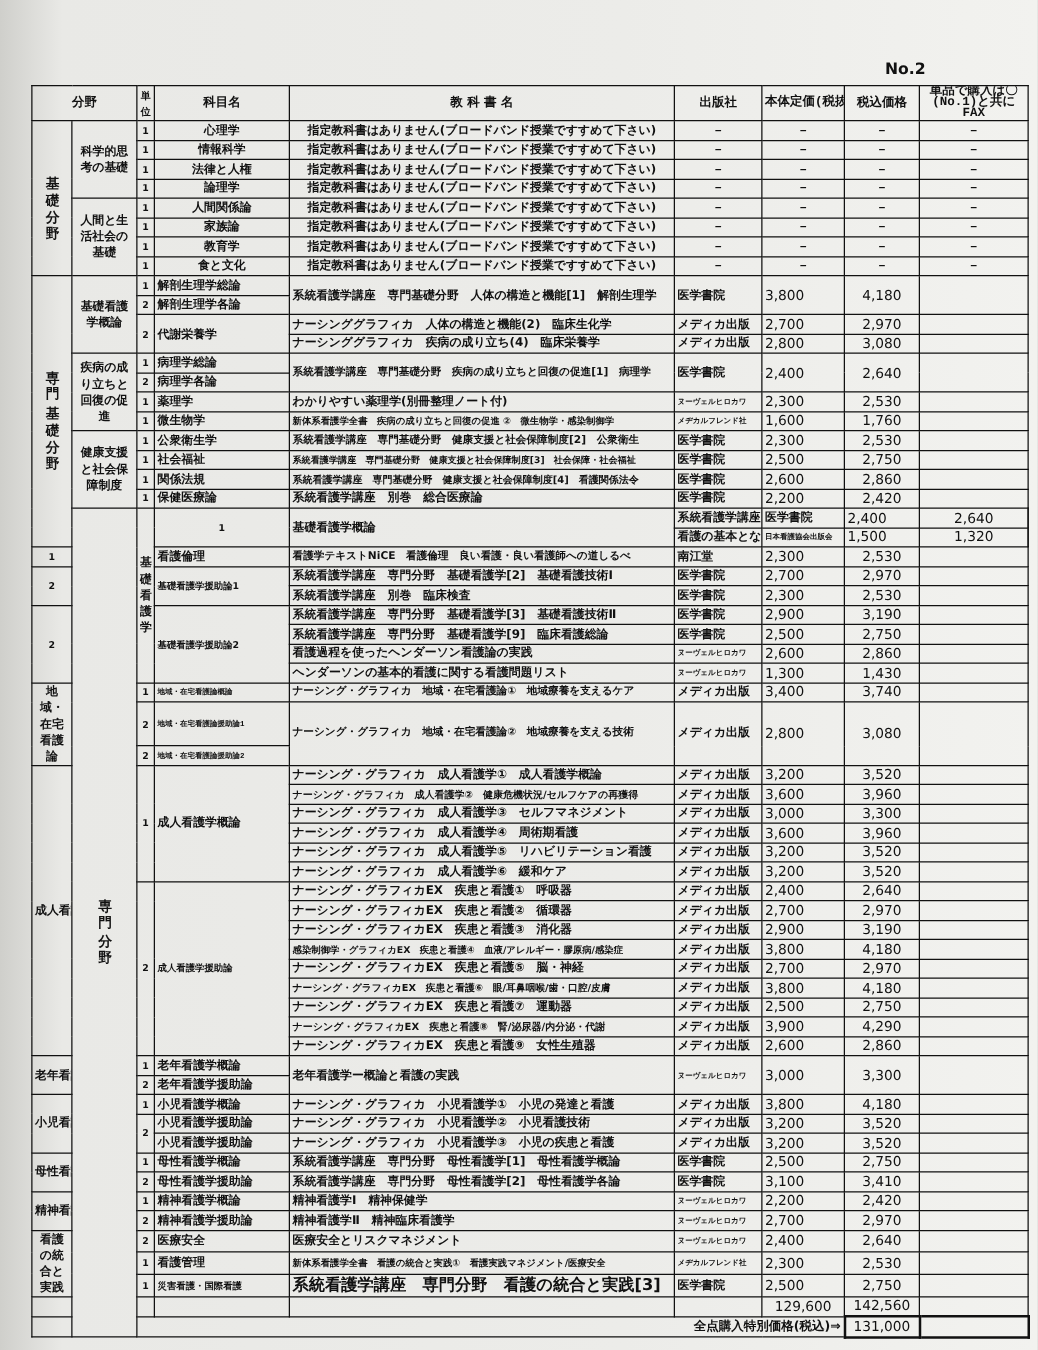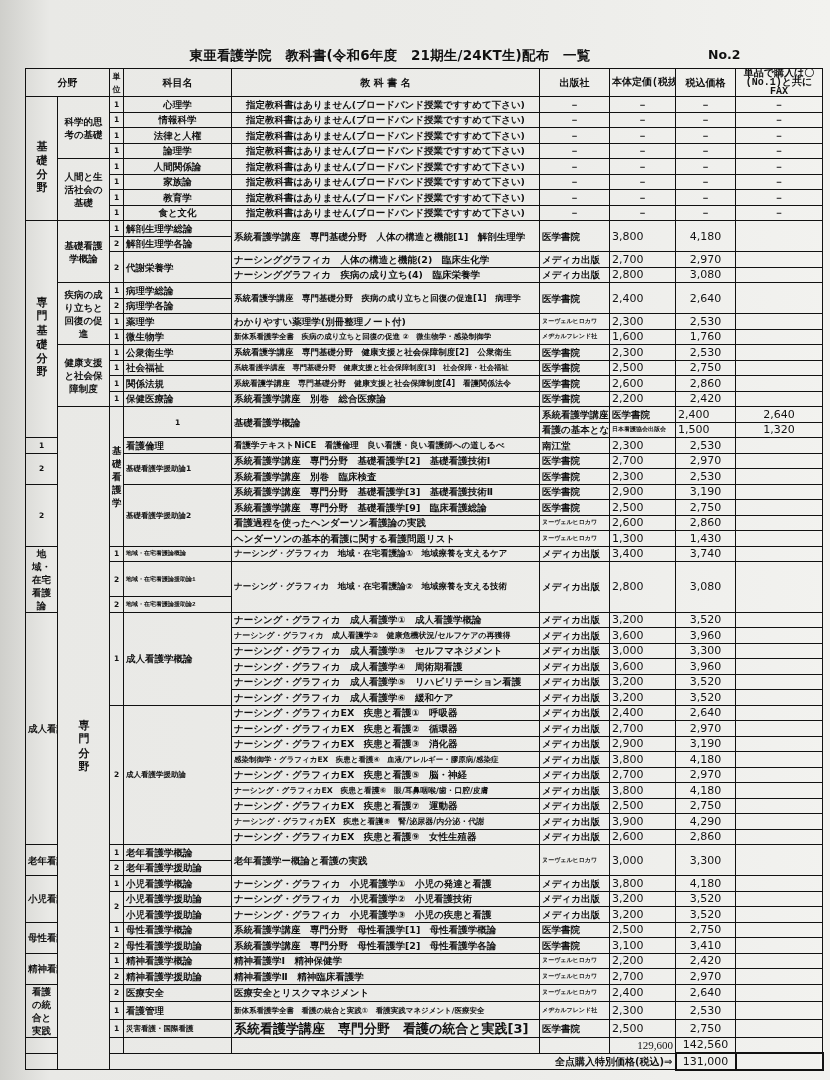--- a/index.html
+++ b/index.html
@@ -24,37 +24,36 @@
     position: absolute; left: 25px; top: 68px; width: 797px;
     border-collapse: collapse; table-layout: fixed;
     font-size: 9.5px; font-weight: bold;
   }
   table.tb td, table.tb th {
     border: 1px solid #111; padding: 0 2px; height: 14.5px; line-height: 13px;
     white-space: nowrap; overflow: hidden;
   }
   table.tb th { font-size: 10px; text-align: center; height: 26px; }
   .c { text-align: center; }
-  .r { text-align: right; font-family: Liberation Serif, serif; }
+  .r { text-align: center; }
   .vert { writing-mode: vertical-rl; text-orientation: upright; text-align: center; letter-spacing: 14px; font-size: 11px; }
   .small { font-size: 7.5px; }
   .tiny { font-size: 6px; font-family: Liberation Mono, monospace; }
   .pub { font-size: 9.5px; }
   .num { font-size: 11px; font-weight: normal; }
   .bk { font-size: 9.5px; }
   .thick-top td { border-top: 2px solid #111; }
   .footnote td { border: none; }
   .special { font-size: 10px; text-align: right; }
   .boxed { border: 2px solid #111 !important; font-size: 11px; text-align: center; font-weight: normal;}
 </style>
 </head>
 <body>
 
 <div class="paper">
-  <div class="title">東亜看護学院　教科書(令和6年度　21期生/24KT生)配布　一覧</div>
   <div class="pageno">No.2</div>
 
   <table class="tb">
     <colgroup>
       <col style="width:32px">
         <col style="width:52px">
         <col style="width:14px">
         <col style="width:108px">
       <col style="width:308px">
         <col style="width:70px">

